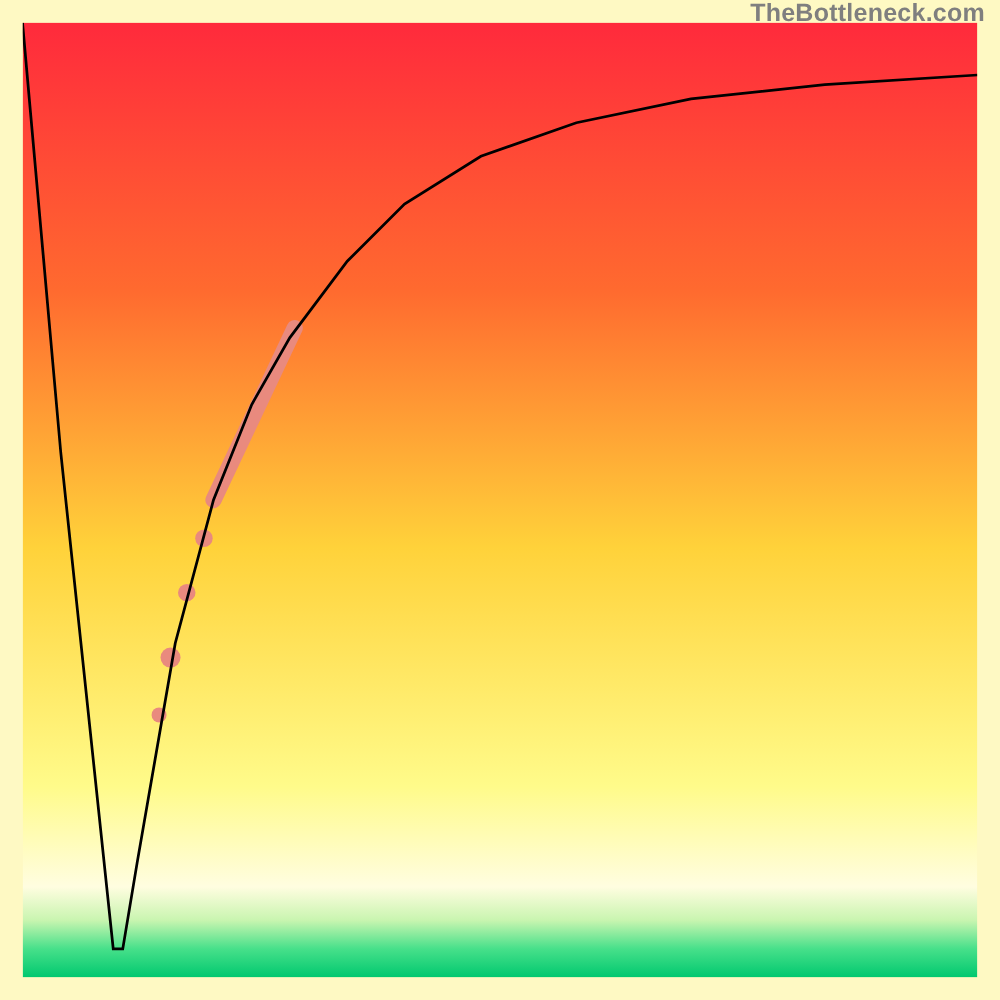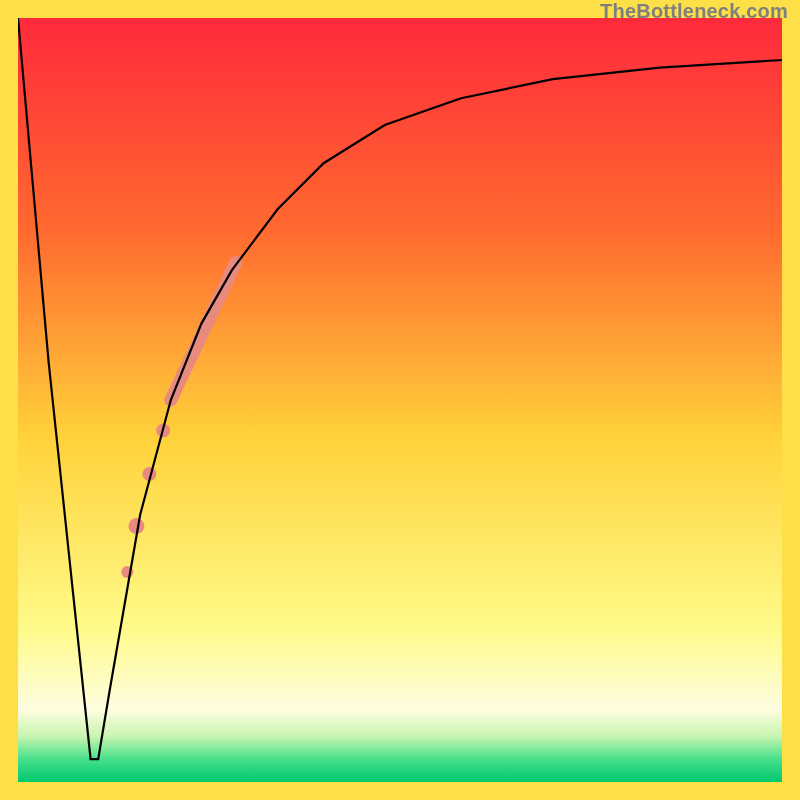--- a/index.html
+++ b/index.html
@@ -7,21 +7,21 @@
     padding: 0;
     width: 800px;
     height: 800px;
     overflow: hidden;
     background: #000;
   }
   .frame {
     position: absolute;
     left: 0; top: 0;
     width: 800px; height: 800px;
-    background: #fde047;
+    background: #fef9c3;
   }
   .plot {
     position: absolute;
     left: 18px;
     top: 18px;
     width: 764px;
     height: 764px;
     overflow: hidden;
   }
   .plot svg {

